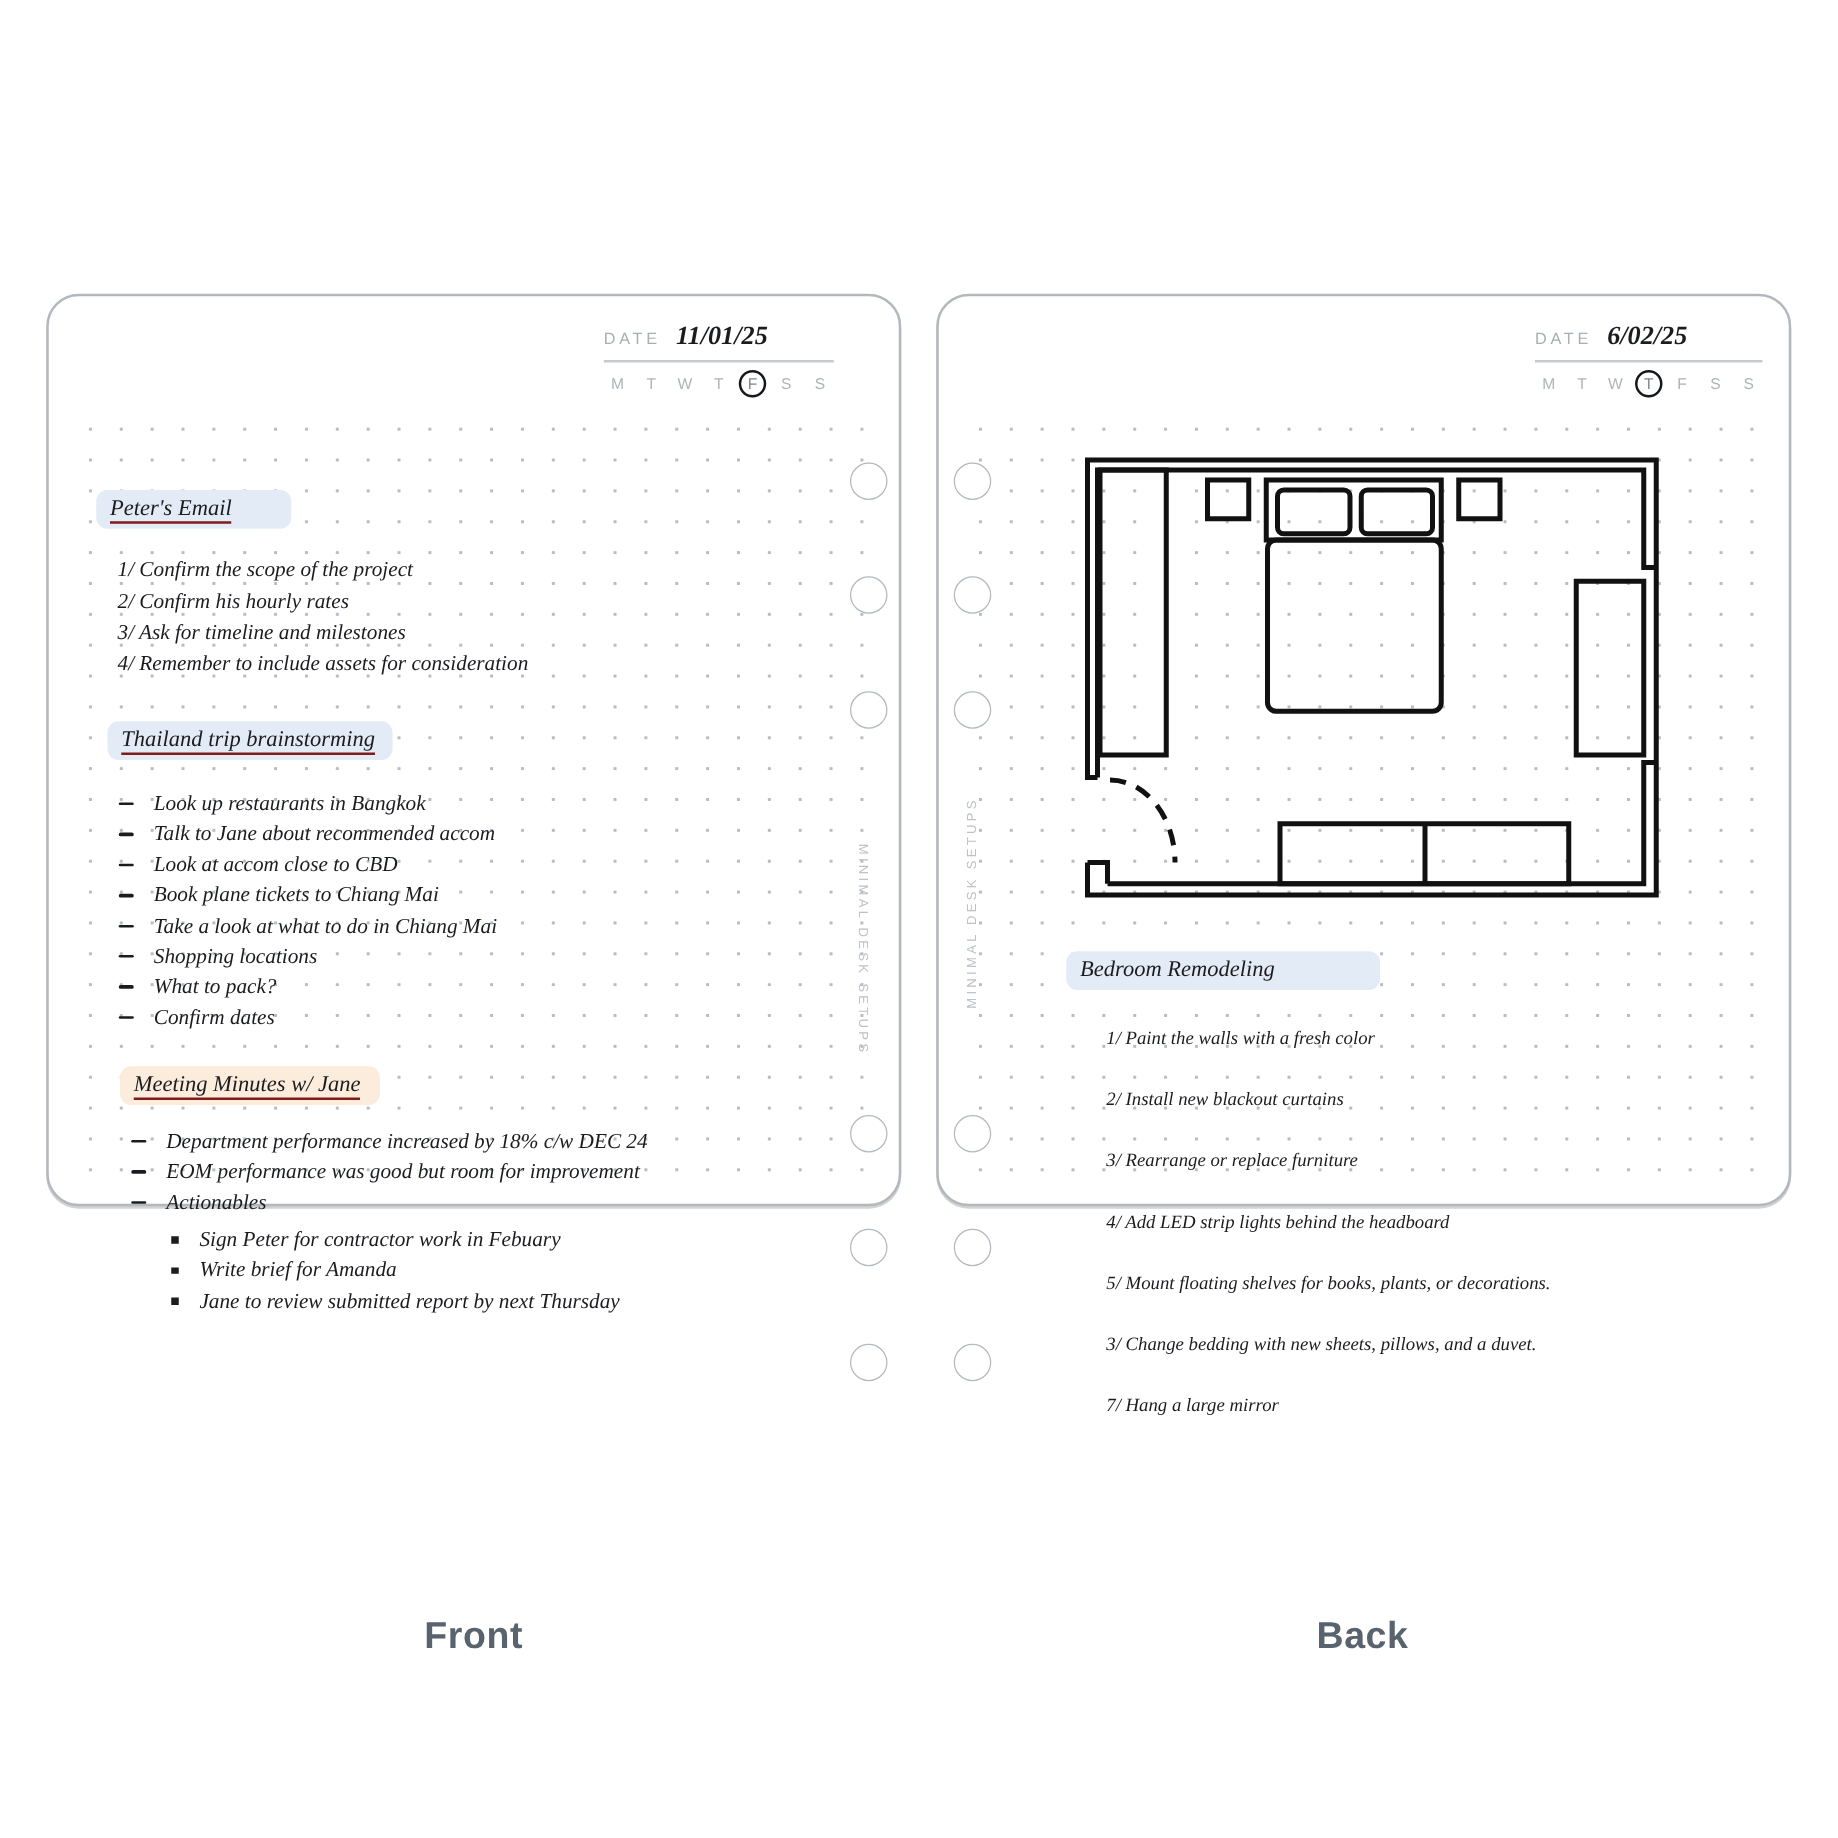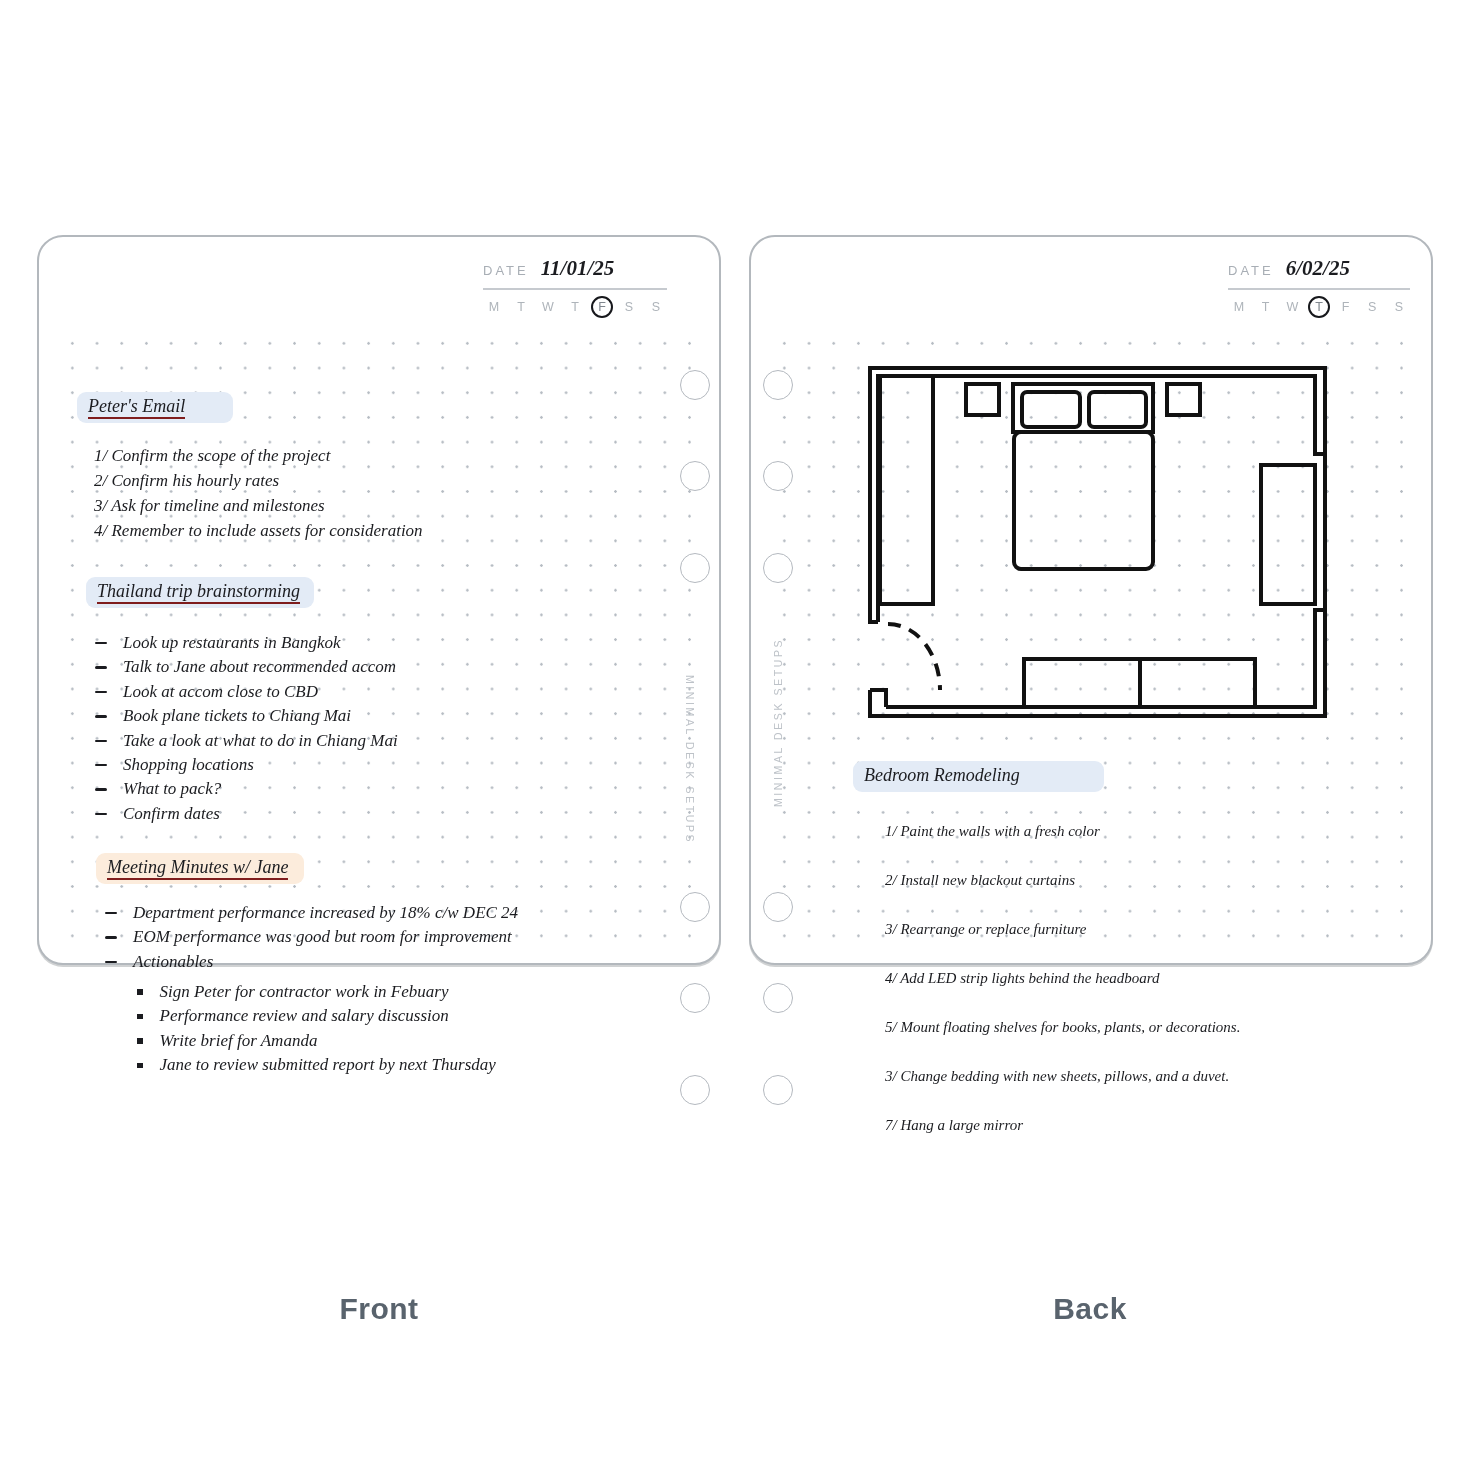--- a/index.html
+++ b/index.html
@@ -174,24 +174,20 @@
       </div>
     <div class="row">
         <span class="dash"></span>
         <span>Actionables</span>
       </div>
   </div>
   <div class="list l3b hw">
     <div class="row">
         <span class="sq"></span>
         <span>Sign Peter for contractor work in Febuary</span>
-      </div>
-    <div class="row">
-        <span class="sq"></span>
-        <span>Performance review and salary discussion</span>
       </div>
     <div class="row">
         <span class="sq"></span>
         <span>Write brief for Amanda</span>
       </div>
     <div class="row">
         <span class="sq"></span>
         <span>Jane to review submitted report by next Thursday</span>
       </div>
   </div>

